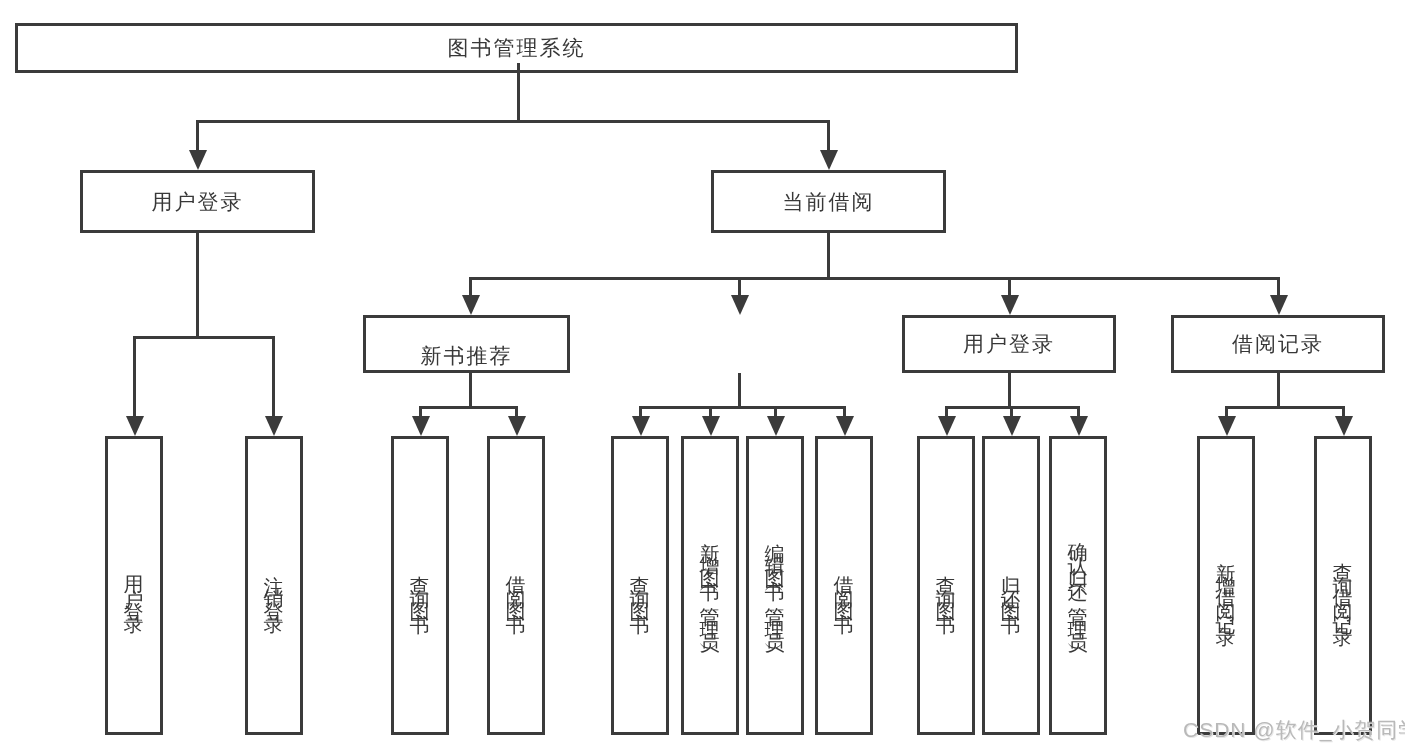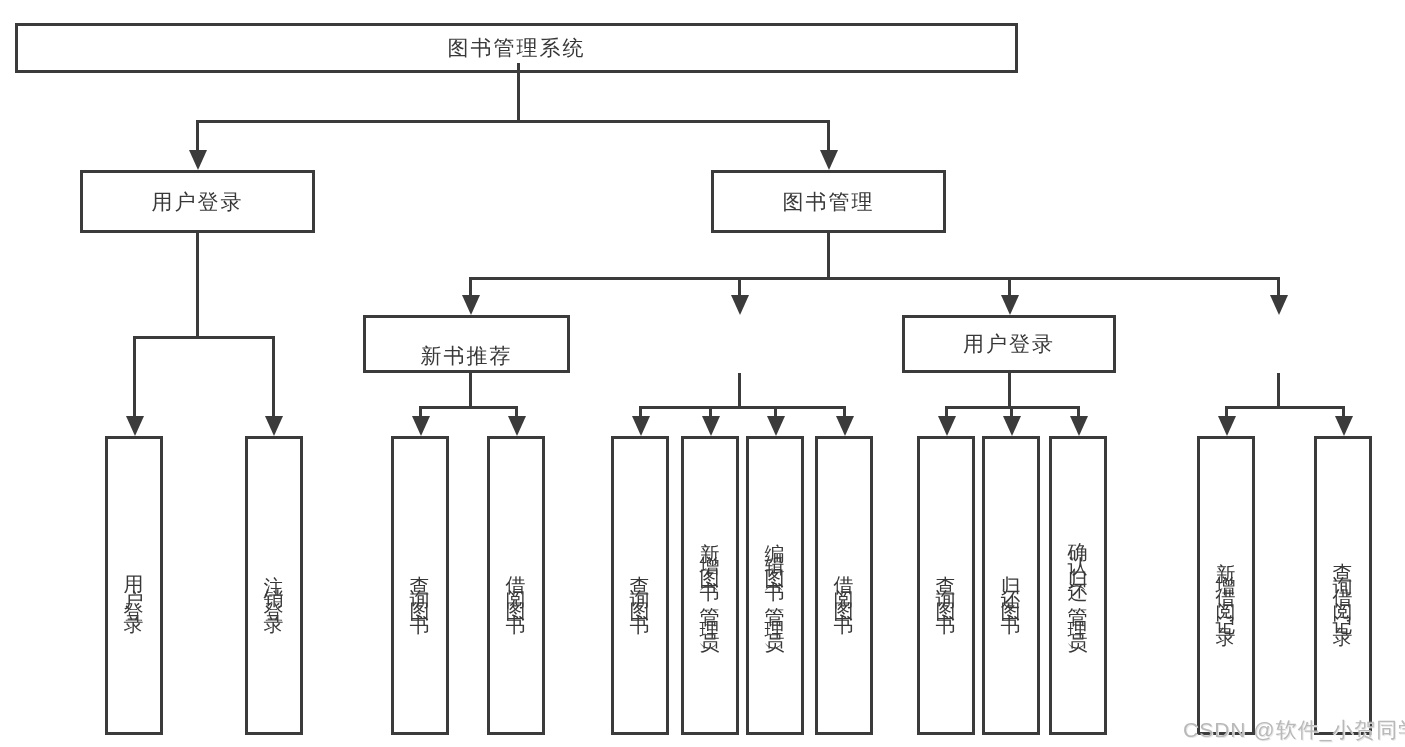--- a/index.html
+++ b/index.html
@@ -73,40 +73,43 @@
 
   <div class="vline" style="left:517px;top:63px;height:57px;"></div>
   <div class="hline" style="left:196px;top:120px;width:634px;"></div>
   <div class="arrow" style="left:196px;top:120px;height:30px;"></div>
   <div class="arrow" style="left:827px;top:120px;height:30px;"></div>
 
   <div class="box h" style="left:80px;top:170px;width:235px;height:63px;">
     <span>用户登录</span>
   </div>
   <div class="box h" style="left:711px;top:170px;width:235px;height:63px;">
-    <span>图书管理</span>
+    <span>当前借阅</span>
   </div>
 
   <div class="vline" style="left:196px;top:233px;height:103px;"></div>
   <div class="hline" style="left:133px;top:336px;width:141px;"></div>
   <div class="arrow" style="left:133px;top:336px;height:80px;"></div>
   <div class="arrow" style="left:272px;top:336px;height:80px;"></div>
 
   <div class="vline" style="left:827px;top:233px;height:44px;"></div>
   <div class="hline" style="left:469px;top:277px;width:811px;"></div>
   <div class="arrow" style="left:469px;top:277px;height:18px;"></div>
   <div class="arrow" style="left:738px;top:277px;height:18px;"></div>
   <div class="arrow" style="left:1008px;top:277px;height:18px;"></div>
   <div class="arrow" style="left:1277px;top:277px;height:18px;"></div>
 
   <div class="box h" style="left:363px;top:315px;width:207px;height:58px;align-items:flex-end;">
     <span>新书推荐</span>
   </div>
   <div class="box h" style="left:902px;top:315px;width:214px;height:58px;">
     <span>用户登录</span>
+  </div>
+  <div class="box h" style="left:1171px;top:315px;width:214px;height:58px;">
+    <span>借阅记录</span>
   </div>
 
   <div class="vline" style="left:469px;top:373px;height:33px;"></div>
   <div class="hline" style="left:419px;top:406px;width:99px;"></div>
   <div class="arrow" style="left:419px;top:406px;height:10px;"></div>
   <div class="arrow" style="left:515px;top:406px;height:10px;"></div>
 
   <div class="vline" style="left:738px;top:373px;height:33px;"></div>
   <div class="hline" style="left:639px;top:406px;width:206px;"></div>
   <div class="arrow" style="left:639px;top:406px;height:10px;"></div>

